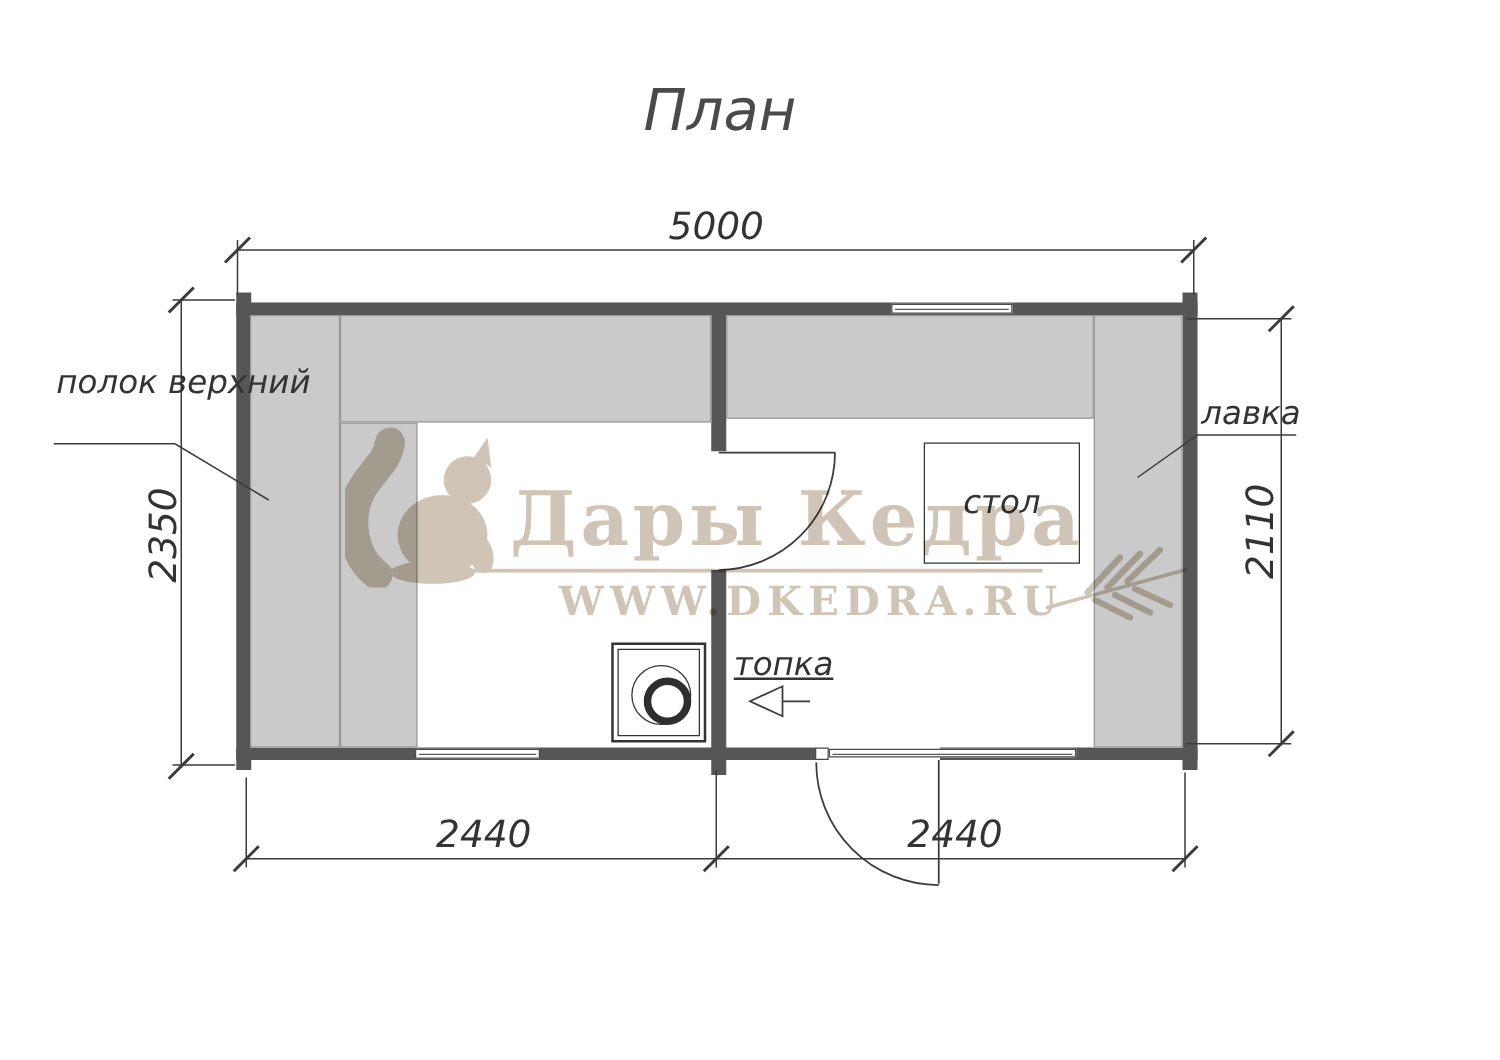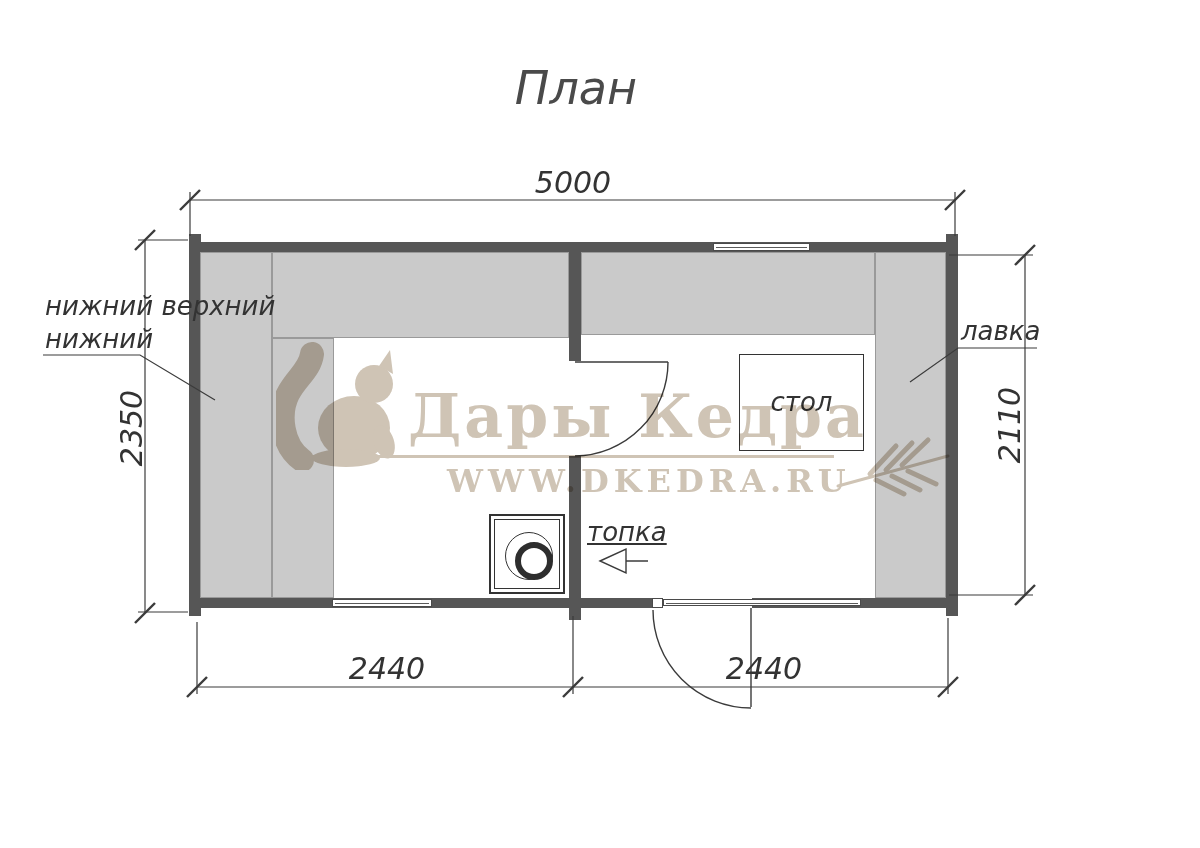--- a/index.html
+++ b/index.html
@@ -122,22 +122,21 @@
     </g>
   </svg>
 
   <div class="abs archtext dimtext center" style="left:573px;top:182px;">5000</div>
   <div class="abs archtext dimtext rot90" style="left:131px;top:428px;">2350</div>
   <div class="abs archtext dimtext rot90" style="left:1009px;top:425px;">2110</div>
   <div class="abs archtext dimtext center" style="left:387px;top:668px;">2440</div>
   <div class="abs archtext dimtext center" style="left:764px;top:668px;">2440</div>
 
   <div class="abs archtext labeltext" style="left:45px;top:290px;">
-    <div>нижний верхний</div>
-    <div>нижний</div>
+    <div>полок верхний</div>
   </div>
   <div class="abs archtext labeltext" style="left:961px;top:315px;">лавка</div>
   <div class="abs archtext labeltext" style="left:587px;top:516px;text-decoration:underline;">топка</div>
 
   <div id="watermark">
     <svg class="abs" style="left:276px;top:336px;" width="126" height="134" viewBox="0 0 126 134">
       <g fill="#cfc4b5" stroke="none">
         <path d="M26,124 C6,110 2,78 12,58 C20,42 34,34 36,18" fill="none" stroke="#cfc4b5" stroke-width="24" stroke-linecap="round"></path>
         <ellipse cx="78" cy="92" rx="36" ry="32"></ellipse>
         <circle cx="98" cy="48" r="19"></circle>

